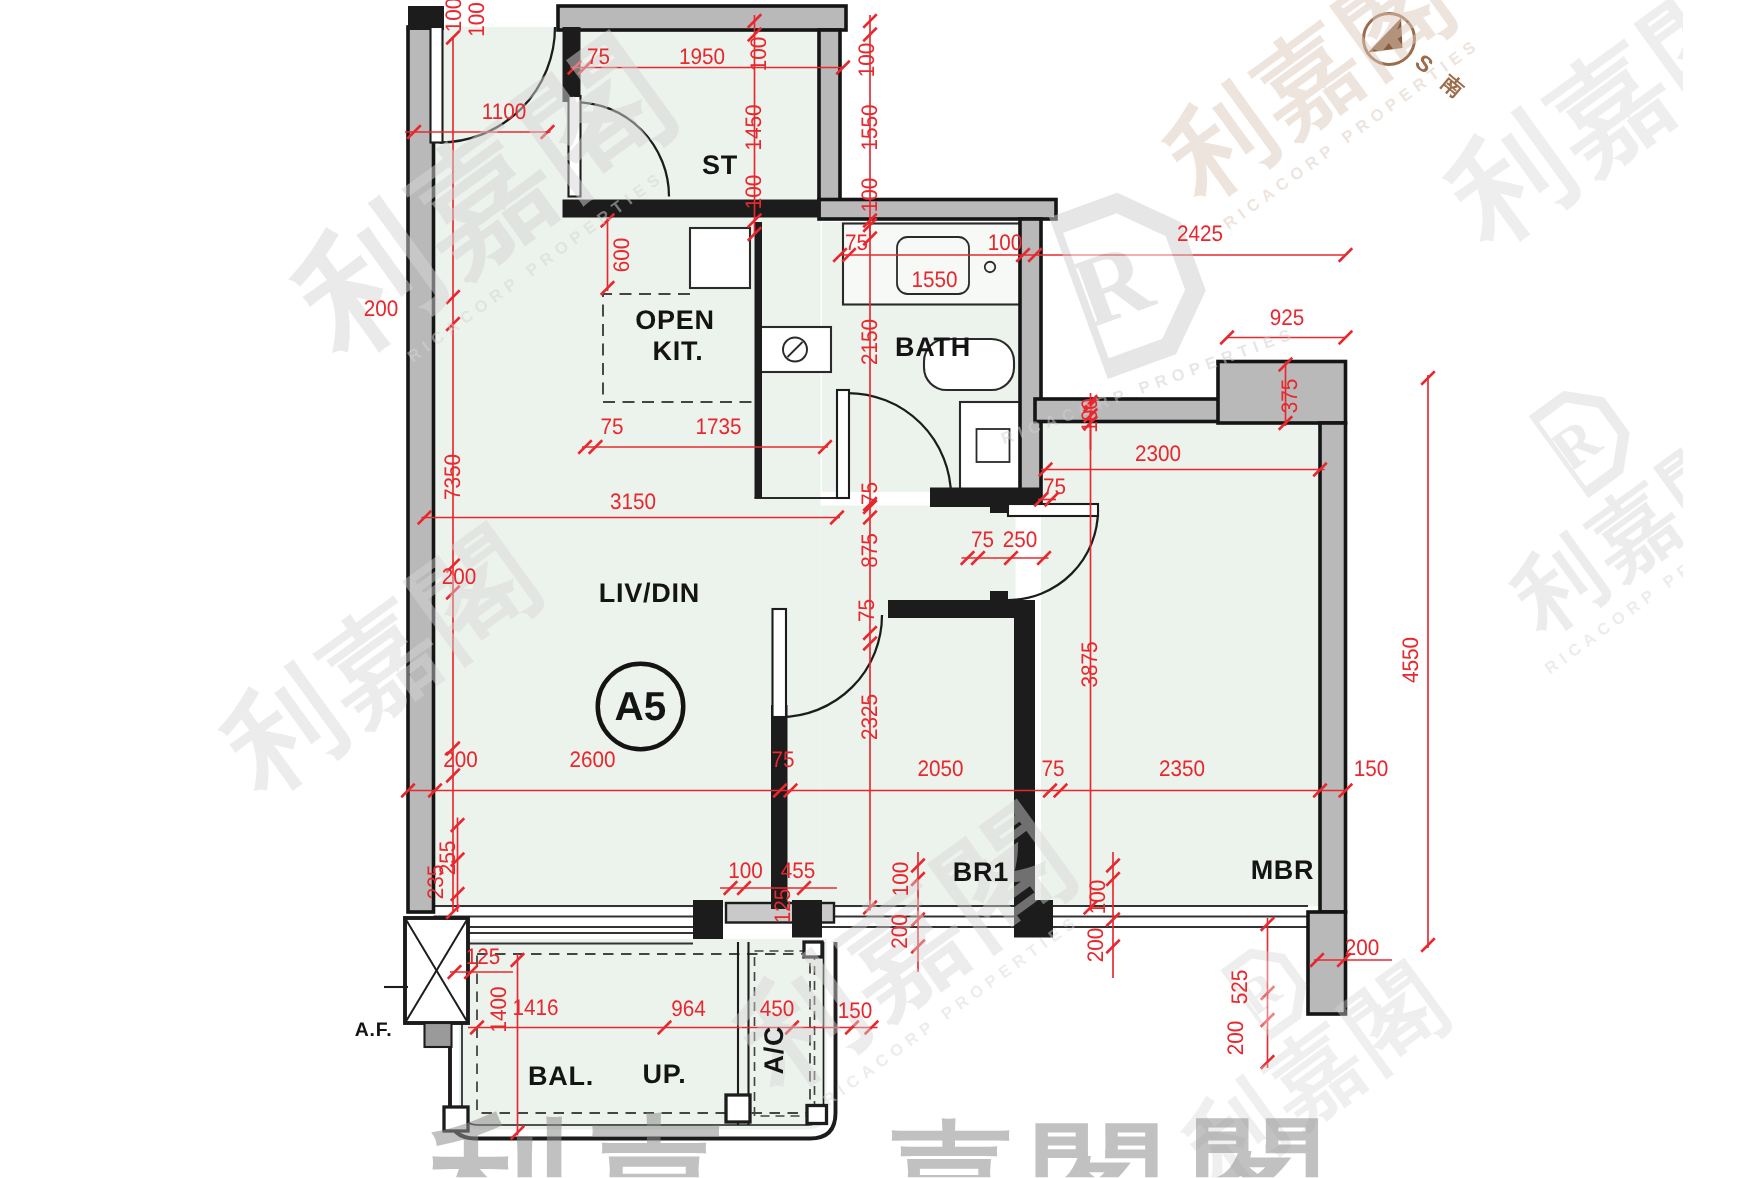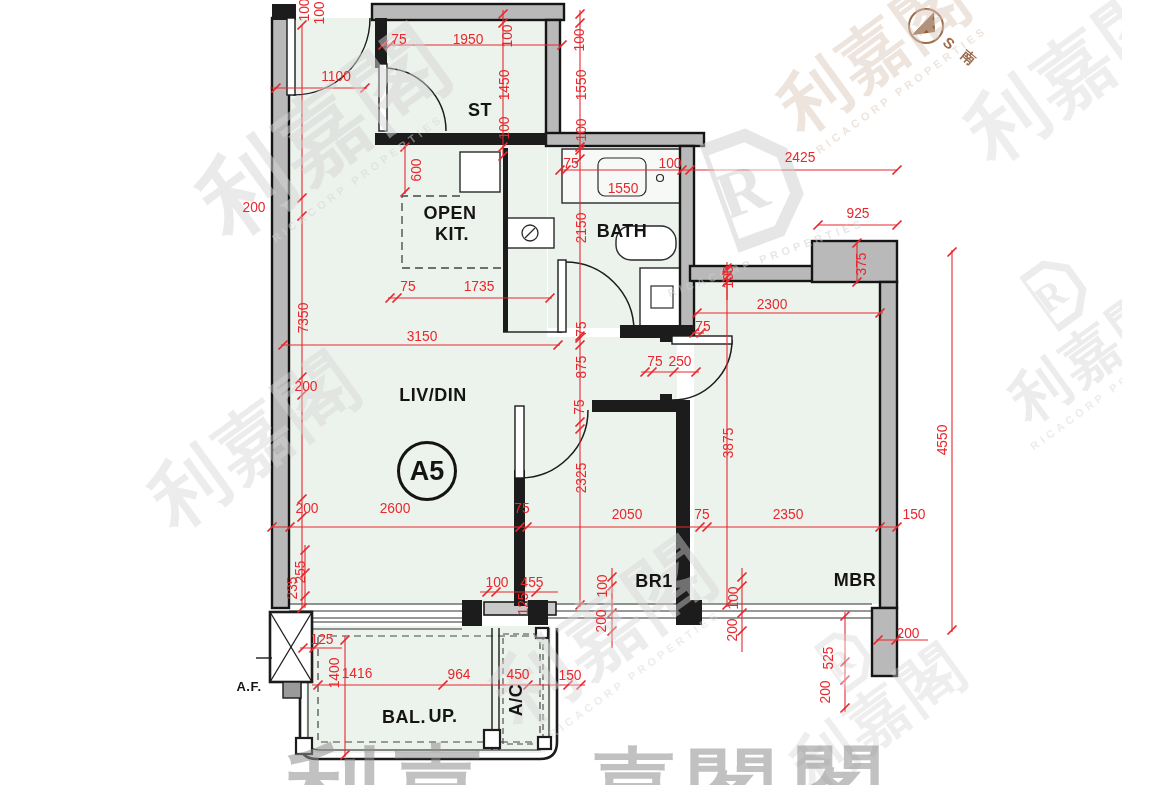--- a/index.html
+++ b/index.html
@@ -297,21 +297,21 @@
       <div class="dim" style="left: 827px; top: 658px; transform: translate(-50%, -50%) rotate(-90deg) scaleX(0.92);">525</div>
       <div class="dim" style="left: 824px; top: 692px; transform: translate(-50%, -50%) rotate(-90deg) scaleX(0.92);">200</div>
       <div class="dim" style="left: 908px; top: 632px; transform: translate(-50%, -50%) scaleX(0.92);">200</div>
       <div class="room" style="left: 480px; top: 110px; transform: translate(-50%, -50%);">ST</div>
       <div class="room" style="left: 450px; top: 213px; transform: translate(-50%, -50%);">OPEN</div>
       <div class="room" style="left: 452px; top: 234px; transform: translate(-50%, -50%);">KIT.</div>
       <div class="room" style="left: 622px; top: 231px; transform: translate(-50%, -50%);">BATH</div>
       <div class="room" style="left: 433px; top: 395px; transform: translate(-50%, -50%);">LIV/DIN</div>
       <div class="room" style="left: 654px; top: 581px; transform: translate(-50%, -50%); text-align: center;">BR1</div>
       <div class="room" style="left: 855px; top: 580px; transform: translate(-50%, -50%);">MBR</div>
-      <div class="room" style="left: 404px; top: 717px; transform: translate(-50%, -50%);">BAL.</div>
+      <div class="room" style="left: 374px; top: 717px; transform: translate(-50%, -50%);">BAL.</div>
       <div class="room" style="left: 443px; top: 716px; transform: translate(-50%, -50%);">UP.</div>
       <div class="room" style="left: 516px; top: 700px; transform: translate(-50%, -50%) rotate(-90deg);">A/C</div>
       <div class="room sm" style="left: 249px; top: 686px; transform: translate(-50%, -50%);">A.F.</div>
       <div class="unit-circle" style="left: 427px; top: 471px; transform: translate(-50%, -50%);">A5</div>
       <div class="compass-txt" style="left: 949px; top: 43px; transform: translate(-50%, -50%) rotate(40deg); font-size: 15px;">S</div>
       <div class="compass-txt" style="left: 968px; top: 58px; transform: translate(-50%, -50%) rotate(40deg); font-size: 14px;">南</div>
     </div>
 <div class="wm" style="left: 330px; top: 140px; opacity: 0.5; transform: translate(-50%, -50%) rotate(-36deg); color: rgb(214, 214, 214);">
       <div class="wm-cjk" style="font-size: 90px;">利嘉閣</div>
       <div class="wm-latin">RICACORP PROPERTIES</div>

